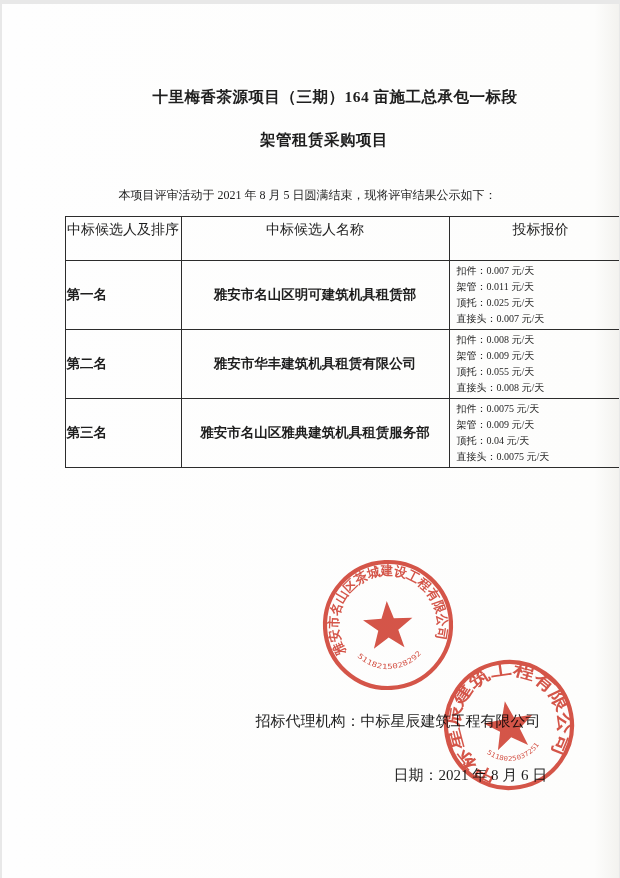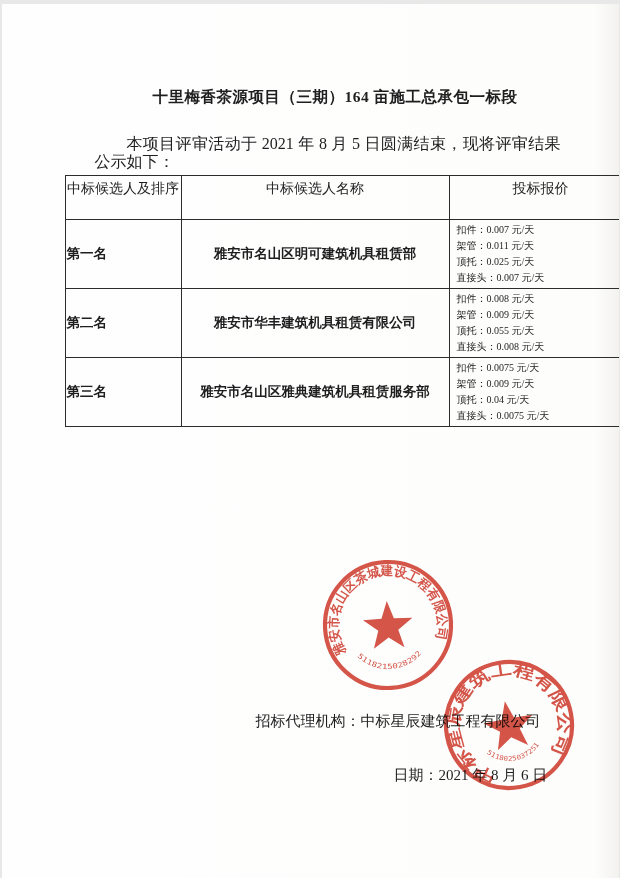--- a/index.html
+++ b/index.html
@@ -17,22 +17,22 @@
     text-align:center;
     font-size:15.5px;
     font-weight:bold;
     line-height:20px;
     letter-spacing:0.5px;
   }
   .title-1{padding-top:83px;margin-left:22px;}
   .title-2{margin-top:23px;}
   .intro{
     margin:28px 58px 0 65px;
-    font-size:16px;
-    line-height:18px;
+    font-size:12px;
+    line-height:34px;
     text-indent:2em;
     text-align:justify;
   }
   table.bid-table{
     border-collapse:collapse;
     margin:4px 0 0 35px;
     table-layout:fixed;
     width:567px;
     font-size:13.5px;
   }
@@ -90,20 +90,21 @@
   .seal-ring{fill:none;stroke-width:4.2px;}
   .seal-ring-text{font-family:"Liberation Serif","DejaVu Serif",serif;font-weight:bold;}
   .seal-serial{font-family:"DejaVu Sans Mono",monospace;}
 </style>
 </head>
 <body>
 
 <div class="page">
 
   <div class="title title-1">十里梅香茶源项目（三期）164 亩施工总承包一标段</div>
+  <div class="title title-2">架管租赁采购项目</div>
 
   <p class="intro">本项目评审活动于 2021 年 8 月 5 日圆满结束，现将评审结果公示如下：</p>
 
   <table class="bid-table">
     <colgroup>
       <col style="width:116px">
       <col style="width:268px">
       <col style="width:183px">
     </colgroup>
     <thead>

